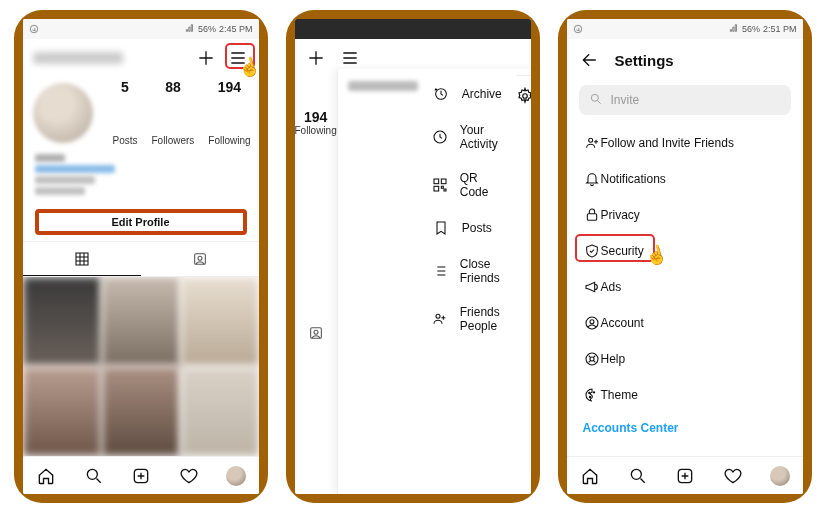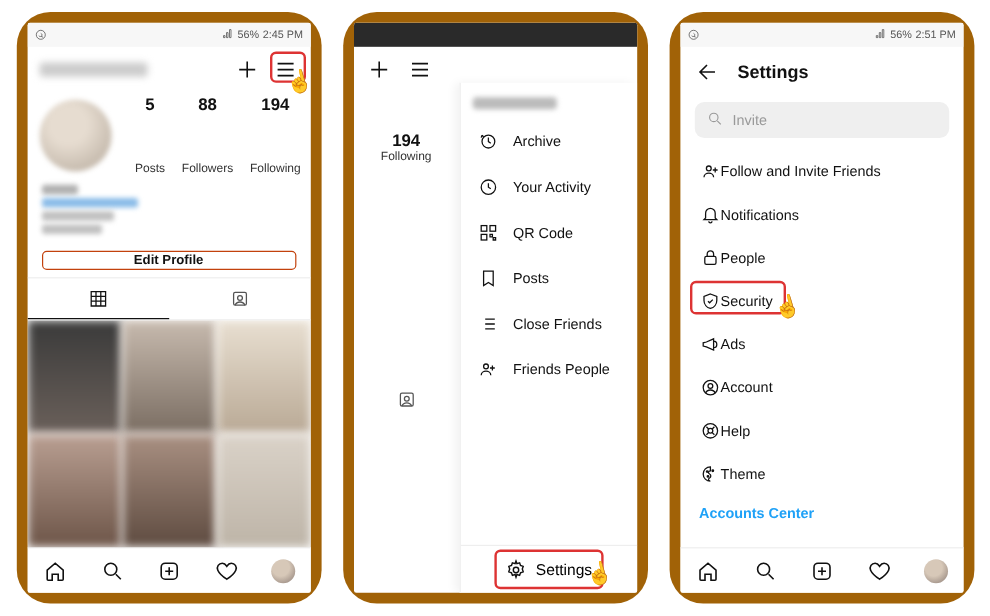--- a/index.html
+++ b/index.html
@@ -58,21 +58,21 @@
   .stat { text-align: center; }
   .stat-num { font-weight: 600; font-size: 14px; color:#111;}
   .stat-lab { font-size: 10px; color: #333; margin-top: 40px; }
   .bio-blur { padding: 0 12px 8px 12px; display:flex; flex-direction:column; gap:3px;}
   .bio-blur div { height: 8px; border-radius: 2px; filter: blur(2px);}
   .bio1 { width: 30px; background:#b0b0b0;}
   .bio2 { width: 80px; background:#8abce8;}
   .bio3 { width: 60px; background:#c0c0c0;}
   .bio4 { width: 50px; background:#c0c0c0;}
   .edit-btn {
-    margin: 6px 12px; height: 16px; border: 1px solid #c2410c; border-radius: 4px;
+    margin: 6px 12px; height: 26px; border: 4px solid #c2410c; border-radius: 4px;
     display: flex; align-items: center; justify-content: center;
     font-size: 11px; font-weight: 600; color:#111;
   }
   .tabs-row {
     display: flex; border-top: 1px solid #eee; border-bottom: 1px solid #eee;
   }
   .tab { flex: 1; height: 34px; display:flex; align-items:center; justify-content:center; color:#555;}
   .tab.active { border-bottom: 1px solid #111; color:#111;}
   .photo-grid {
     flex: 1; overflow: hidden; display: grid; grid-template-columns: repeat(3,1fr); gap:1px;
@@ -93,21 +93,21 @@
   .nav-ic { width:22px; height:22px; color:#111; display:flex; align-items:center; justify-content:center;}
   .nav-avatar { width:20px;height:20px;border-radius:50%;background:radial-gradient(circle at 40% 35%,#d7c8b8 0 40%,#a3948a 80%);}
   
   .s2-body{ flex:1; display:flex; }
   .s2-left{ width:88px; padding-top:40px;}
   .s2-stat{ text-align:center; font-size:10px; color:#333;}
   .s2-stat .n{font-weight:600; font-size:14px; display:block; color:#111;}
   .s2-sheet{
     flex:1; background:#fff; border-left:1px solid #eee; padding-top:6px;
     box-shadow:-4px 0 8px rgba(0,0,0,.06);
-    display:flex; flex-direction:column;
+    display:flex; flex-direction:row;
   }
   .sheet-title-blur{height:10px;width:70px;background:#bbb;filter:blur(2px);border-radius:3px;margin:6px 0 8px 10px;}
   .menu-list{flex:1;}
   .menu-item{
     display:flex; align-items:center; gap:12px; padding:10px 14px; font-size:12px; color:#111;
   }
   .menu-ic{width:18px;height:18px;display:flex;align-items:center;justify-content:center;color:#111;}
   .s2-footer{
     height:40px;border-top:1px solid #eee;display:flex;align-items:center;justify-content:center;
     font-size:13px;font-weight:500;gap:8px;position:relative;
@@ -411,21 +411,21 @@
           </span>
         <span>Notifications</span>
       </div>
       <div class="settings-item">
         <span class="set-ic">
             <svg width="16" height="16" viewBox="0 0 24 24">
               <rect x="5" y="10" width="14" height="10" rx="2"></rect>
               <path d="M8 10V7a4 4 0 118 0v3"></path>
             </svg>
           </span>
-        <span>People</span>
+        <span>Privacy</span>
       </div>
       <div class="settings-item">
         <span class="set-ic">
             <svg width="16" height="16" viewBox="0 0 24 24">
               <path d="M12 3l8 3v5c0 5-3.5 9-8 10-4.5-1-8-5-8-10V6z"></path>
               <path d="M9 12l2 2 4-4"></path>
             </svg>
           </span>
         <span>Security</span>
         <div class="highlight-red" style="left:8px;top:1px;width:80px;height:28px;"></div>

